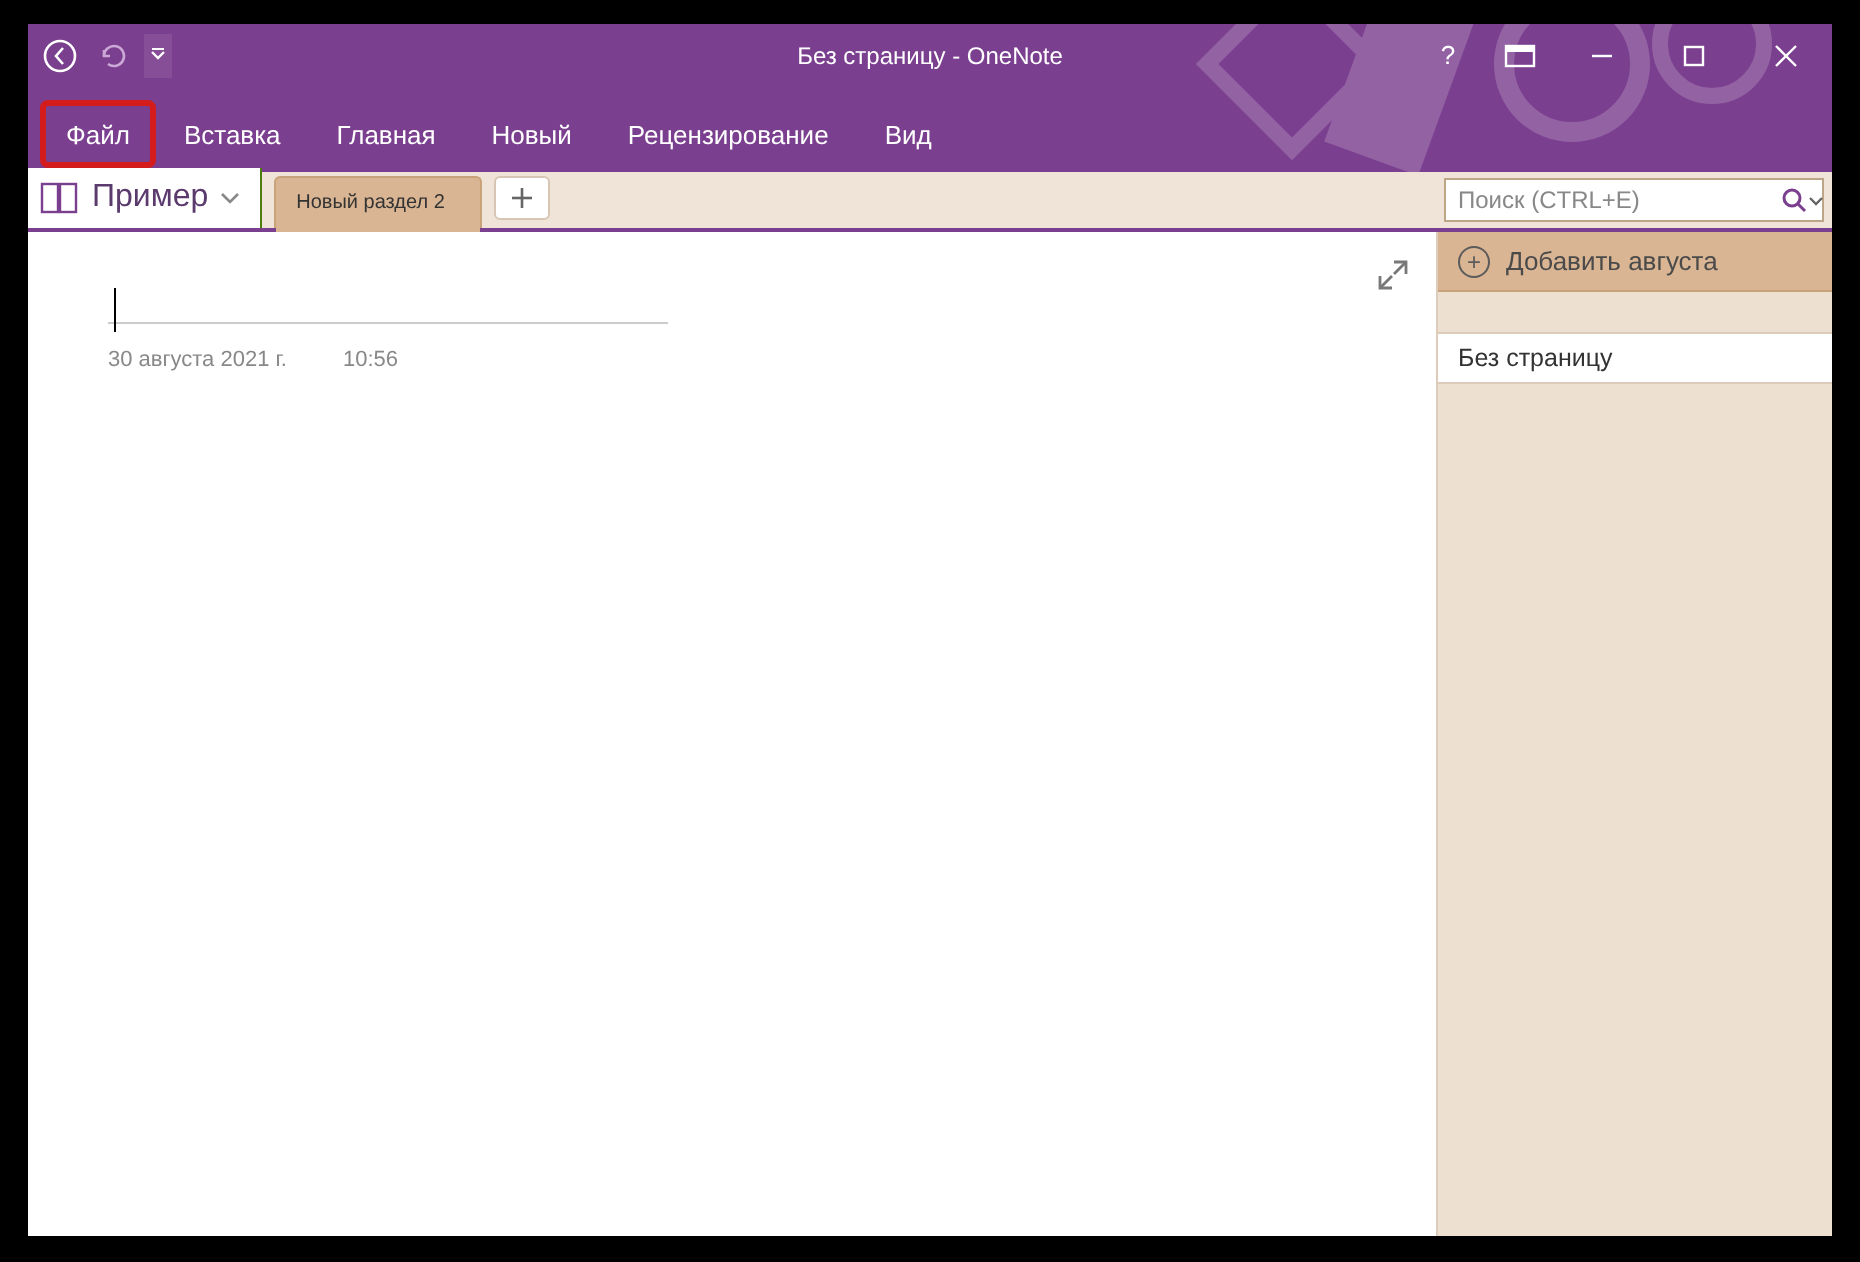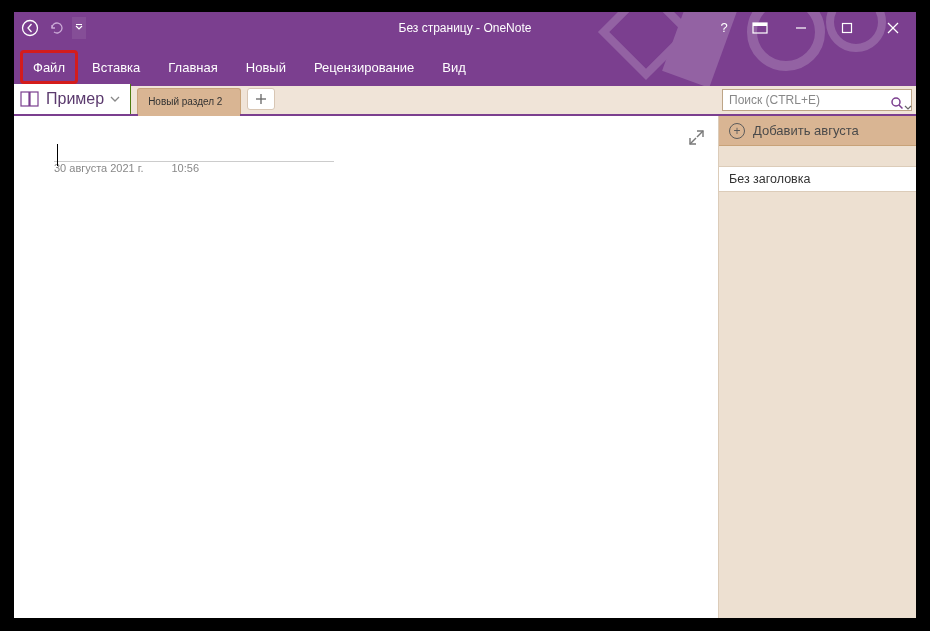--- a/index.html
+++ b/index.html
@@ -26,33 +26,33 @@
 
   
   .notebook-bar { height: 30px; background: #f0e4d8; display: flex; align-items: flex-end; border-bottom: 2px solid #7b3f8f; position: relative; }
   .notebook-selector { height: 30px; background: #fff; display: flex; align-items: center; padding: 0 10px 0 6px; gap: 6px; cursor: pointer; border-right: 1px solid #4d7c0f; }
   .notebook-icon { width: 20px; height: 18px; }
   .notebook-name { font-size: 16px; color: #5b3a6e; }
   .notebook-caret { color: #888; font-size: 10px; }
   .section-tab { height: 26px; background: #d9b593; border-top-left-radius: 3px; border-top-right-radius: 3px; padding: 0 18px 0 10px; margin-left: 6px; display: flex; align-items: center; font-size: 10px; color: #333; border: 1px solid #c8a278; border-bottom: none; position: relative; cursor: pointer; }
   .section-tab.active::after { content: ""; position: absolute; left: 0; right: 0; bottom: -2px; height: 2px; background: #d9b593; }
   .section-add { height: 22px; width: 28px; margin-left: 6px; display: flex; align-items: center; justify-content: center; cursor: pointer; color: #666; border: 1px solid #d8c6b4; border-radius: 3px; background: #fff; align-self: center; margin-bottom: 2px; }
-  .search-wrap { position: absolute; right: 4px; top: 3px; width: 190px; height: 22px; background: #fff; border: 1px solid #bda587; display: flex; align-items: flex-end; }
+  .search-wrap { position: absolute; right: 4px; top: 3px; width: 190px; height: 22px; background: #fff; border: 1px solid #bda587; display: flex; align-items: center; }
   .search-input { flex: 1; border: none; outline: none; height: 100%; font-size: 12px; padding: 0 6px; color: #333; }
   .search-input::placeholder { color: #888; }
   .search-icon { width: 22px; display: flex; align-items: center; justify-content: center; color: #7b3f8f; cursor: pointer; }
   .search-caret { width: 12px; display: flex; align-items: center; justify-content: center; color: #666; cursor: pointer; }
 
   
   .body-area { flex: 1; display: flex; min-height: 0; }
   .note-canvas { flex: 1; background: #fff; position: relative; padding: 18px 20px 20px 40px; }
   .expand-icon { position: absolute; right: 14px; top: 14px; color: #787878; cursor: pointer; }
   .note-title-input { width: 280px; height: 28px; border: none; border-bottom: 1px solid #ccc; outline: none; font-size: 20px; color: #333; background: transparent; }
   .text-cursor { position: absolute; width: 1px; height: 22px; background: #000; left: 43px; top: 28px; }
-  .note-meta { display: flex; gap: 28px; font-size: 11px; color: #888; }
+  .note-meta { display: flex; gap: 28px; margin-top: 12px; font-size: 11px; color: #888; }
 
   
   .page-pane { width: 198px; background: #ede0d1; display: flex; flex-direction: column; border-left: 1px solid #dcccb9; }
   .add-page { height: 30px; background: #d9b593; display: flex; align-items: center; padding: 0 10px; gap: 8px; font-size: 13px; color: #4a4a4a; cursor: pointer; border-bottom: 1px solid #c8a278; }
   .add-page-icon { width: 16px; height: 16px; border: 1.5px solid #5b5b5b; border-radius: 50%; display: flex; align-items: center; justify-content: center; font-size: 12px; color: #5b5b5b; line-height: 1; }
   .page-pane-gap { height: 20px; }
   .page-item { height: 26px; background: #fff; display: flex; align-items: center; padding: 0 10px; font-size: 12.5px; color: #333; border-top: 1px solid #dcccb9; border-bottom: 1px solid #dcccb9; cursor: pointer; }
 
   svg { display: block; }
 </style>
@@ -186,18 +186,18 @@
       </div>
     </div>
 
     <div class="page-pane">
       <div class="add-page">
         <span class="add-page-icon">+</span>
         <span>Добавить августа</span>
       </div>
       <div class="page-pane-gap"></div>
       <div class="page-item">
-        <span>Без заголовка</span>
+        <span>Без страницу</span>
       </div>
     </div>
   </div>
 
 </div>
 
 </body></html>

